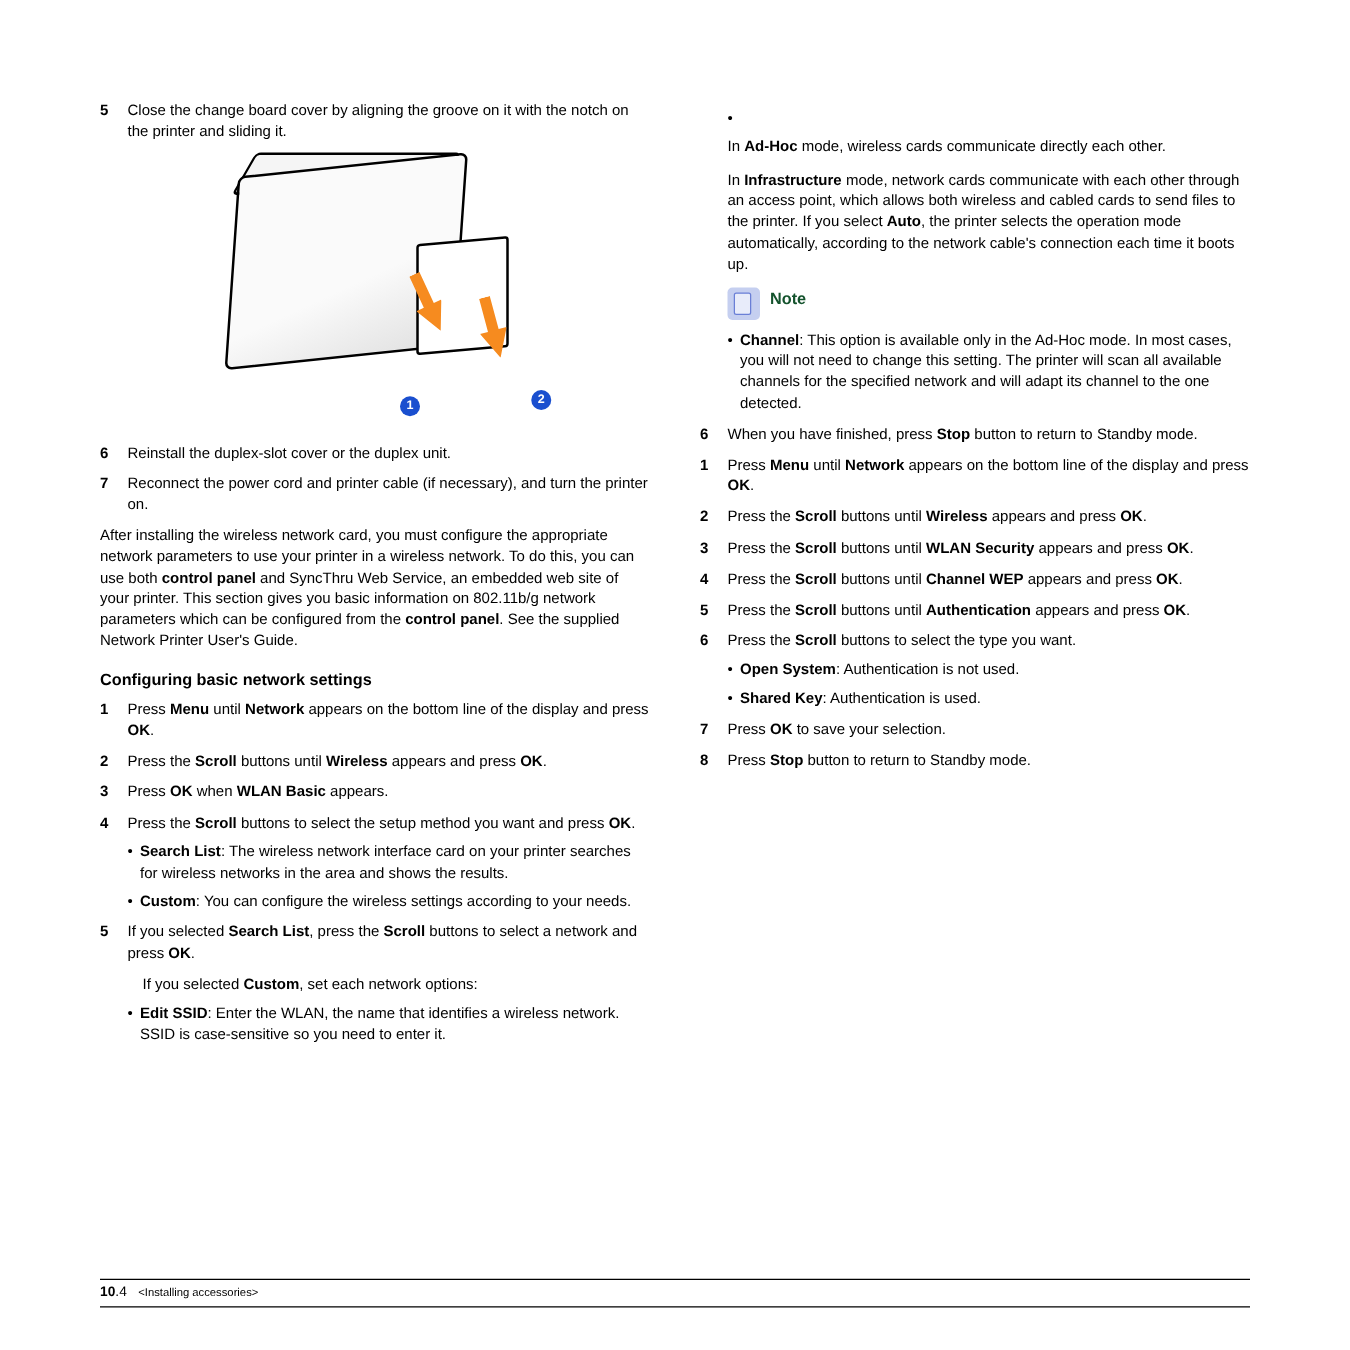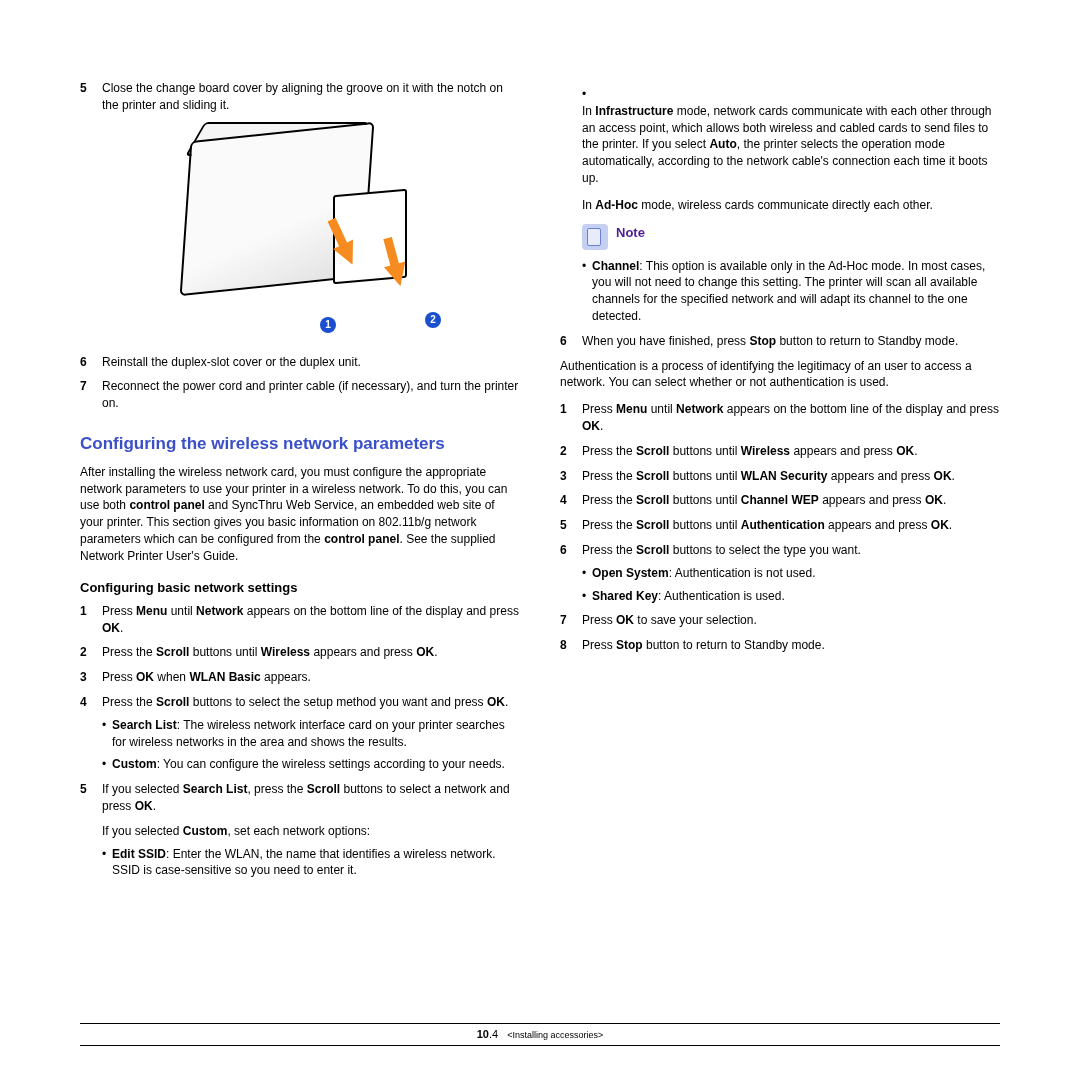--- a/index.html
+++ b/index.html
@@ -134,33 +134,32 @@
   .note-icon::after {
     content: "";
     position: absolute;
     left: 5px; top: 4px;
     width: 12px; height: 16px;
     border: 1.5px solid #6a7fd6;
     border-radius: 2px;
     background: #e8ecfa;
   }
   .note-label {
-    color: #4c1d95;
+    color: #14532d;
     font-weight: bold;
     font-size: 13px;
   }
   .footer {
     position: absolute;
     bottom: 34px;
     left: 80px;
     right: 80px;
     border-top: 1px solid #000;
     border-bottom: 1px solid #000;
     padding: 3px 0;
-    text-align: center;
     font-size: 11px;
   }
   .footer .pn { font-weight: bold; }
   .footer .ch { font-size: 9px; }
 </style>
 </head>
 <body>
 
 <div class="page">
 
@@ -184,21 +183,20 @@
     <div class="step">
       <div class="step-num">6</div>
       <div class="step-body">Reinstall the duplex-slot cover or the duplex unit.</div>
     </div>
 
     <div class="step">
       <div class="step-num">7</div>
       <div class="step-body">Reconnect the power cord and printer cable (if necessary), and turn the printer on.</div>
     </div>
 
-    <div class="heading-blue">Configuring the wireless network parameters</div>
 
     <p class="para">
       <span>After installing the wireless network card, you must configure the appropriate network parameters to use your printer in a wireless network. To do this, you can use both </span><b>control panel</b><span> and SyncThru Web Service, an embedded web site of your printer. This section gives you basic information on 802.11b/g network parameters which can be configured from the </span><b>control panel</b><span>. See the supplied Network Printer User's Guide.</span>
     </p>
 
     <div class="heading-black">Configuring basic network settings</div>
 
 
     <div class="step">
       <div class="step-num">1</div>
@@ -227,58 +225,57 @@
             <span class="bullet-dot">•</span>
             <div><b>Custom</b><span>: You can configure the wireless settings according to your needs.</span></div>
           </div>
       </div>
     </div>
 
     <div class="step">
       <div class="step-num">5</div>
       <div class="step-body">
         <span>If you selected </span><b>Search List</b><span>, press the </span><b>Scroll</b><span> buttons to select a network and press </span><b>OK</b><span>.</span>
-        <p style="margin:8px 0 6px 0"><span>If you selected </span><b>Custom</b><span>, set each network options:</span></p>
+        <p style="margin:8px 0 6px 12px"><span>If you selected </span><b>Custom</b><span>, set each network options:</span></p>
         <div class="substep">
             <span class="bullet-dot">•</span>
             <div><b>Edit SSID</b><span>: Enter the WLAN, the name that identifies a wireless network. SSID is case-sensitive so you need to enter it.</span></div>
           </div>
       </div>
     </div>
 
   </div>
 
   <div class="col">
 
     <div style="padding-left:22px">
       <div class="substep">
           <span class="bullet-dot">•</span>
         </div>
+      <p class="para" style="margin-top:6px"><span>In </span><b>Ad-Hoc</b><span> mode, wireless cards communicate directly each other.</span></p>
       <p class="para"><span>In </span><b>Infrastructure</b><span> mode, network cards communicate with each other through an access point, which allows both wireless and cabled cards to send files to the printer. If you select </span><b>Auto</b><span>, the printer selects the operation mode automatically, according to the network cable's connection each time it boots up.</span></p>
-      <p class="para" style="margin-top:6px"><span>In </span><b>Ad-Hoc</b><span> mode, wireless cards communicate directly each other.</span></p>
 
       <div class="note-row">
         <div class="note-icon"></div>
         <div>
           <div class="note-label">Note</div>
         </div>
       </div>
 
       <div class="substep">
           <span class="bullet-dot">•</span>
           <div><b>Channel</b><span>: This option is available only in the Ad-Hoc mode. In most cases, you will not need to change this setting. The printer will scan all available channels for the specified network and will adapt its channel to the one detected.</span></div>
         </div>
     </div>
 
     <div class="step" style="margin-top:8px">
       <div class="step-num">6</div>
       <div class="step-body"><span>When you have finished, press </span><b>Stop</b><span> button to return to Standby mode.</span></div>
     </div>
 
-    <p class="para">Authentication is a process of identifying the legitimacy of an user to access a network. You can select whether or not authentication is used.</p>
 
     <div class="step">
       <div class="step-num">1</div>
       <div class="step-body"><span>Press </span><b>Menu</b><span> until </span><b>Network</b><span> appears on the bottom line of the display and press </span><b>OK</b><span>.</span></div>
     </div>
     <div class="step">
       <div class="step-num">2</div>
       <div class="step-body"><span>Press the </span><b>Scroll</b><span> buttons until </span><b>Wireless</b><span> appears and press </span><b>OK</b><span>.</span></div>
     </div>
     <div class="step">

